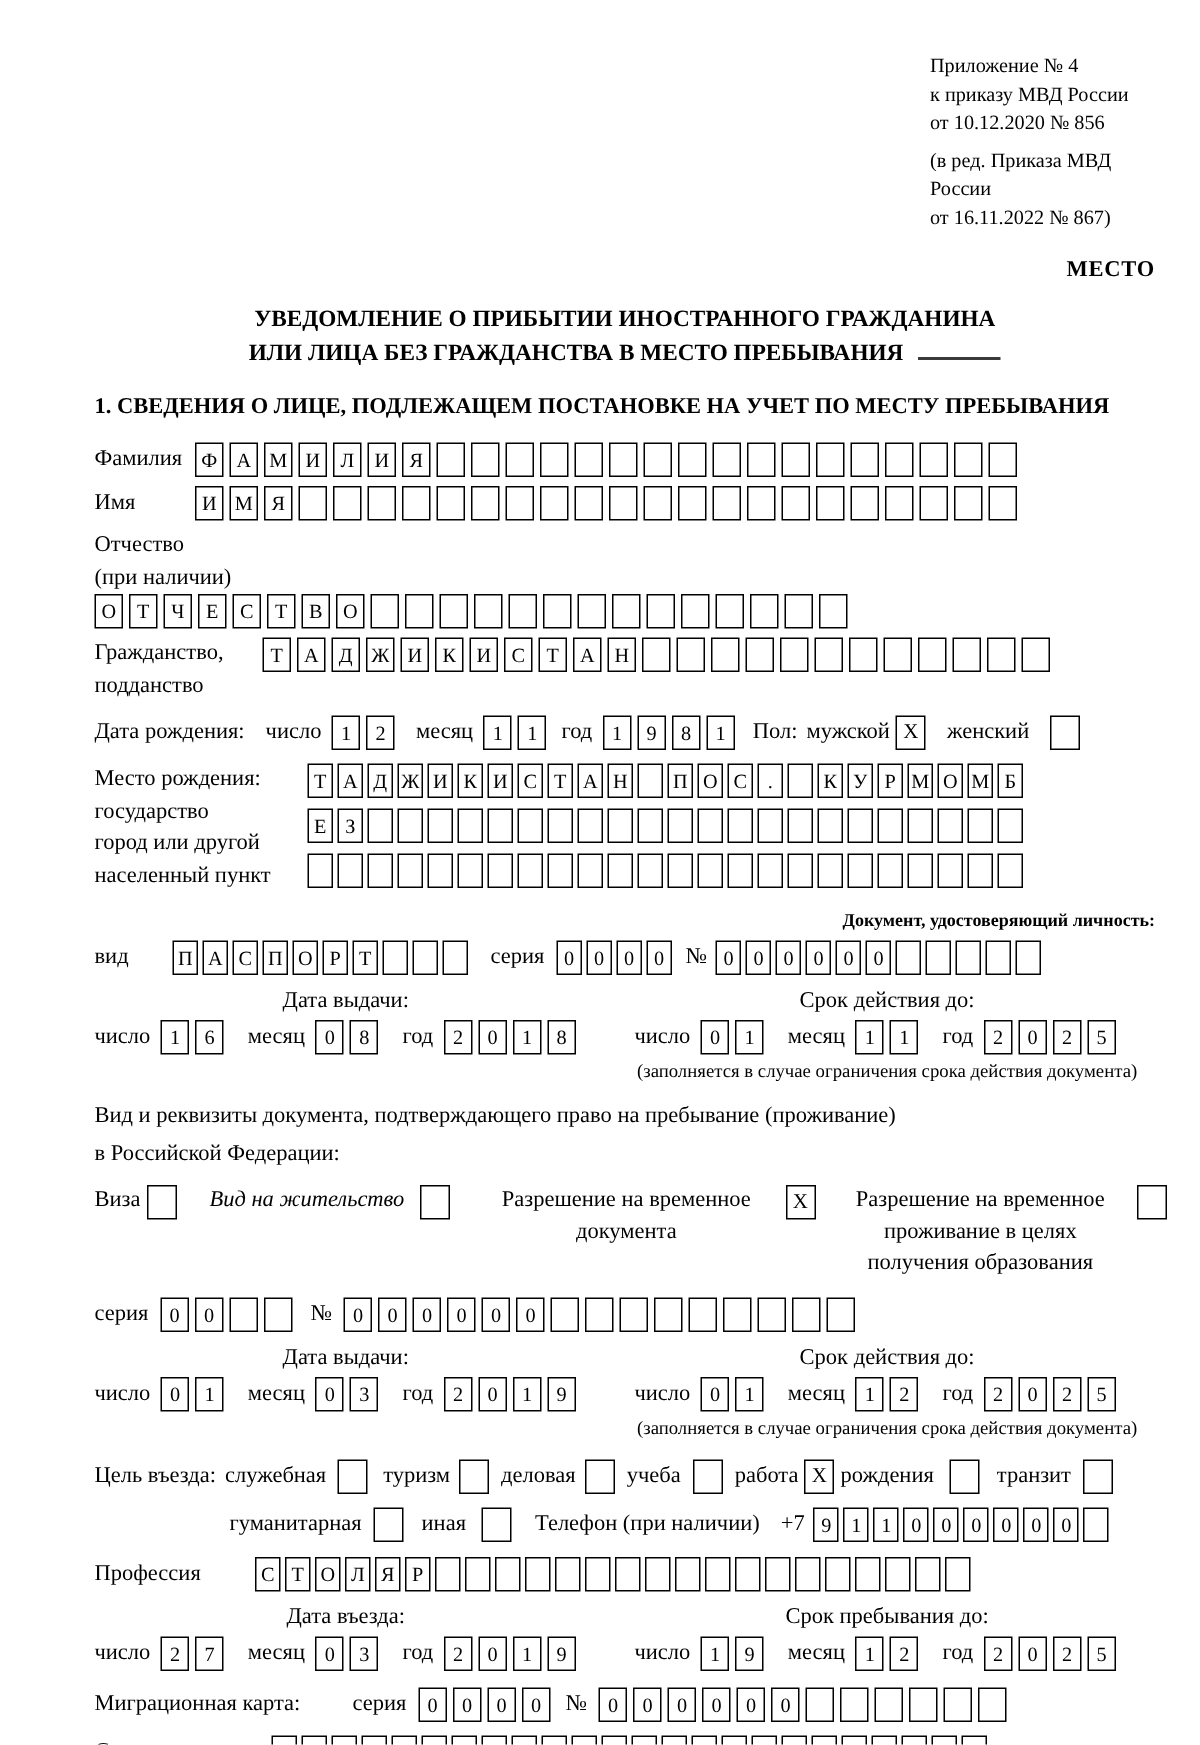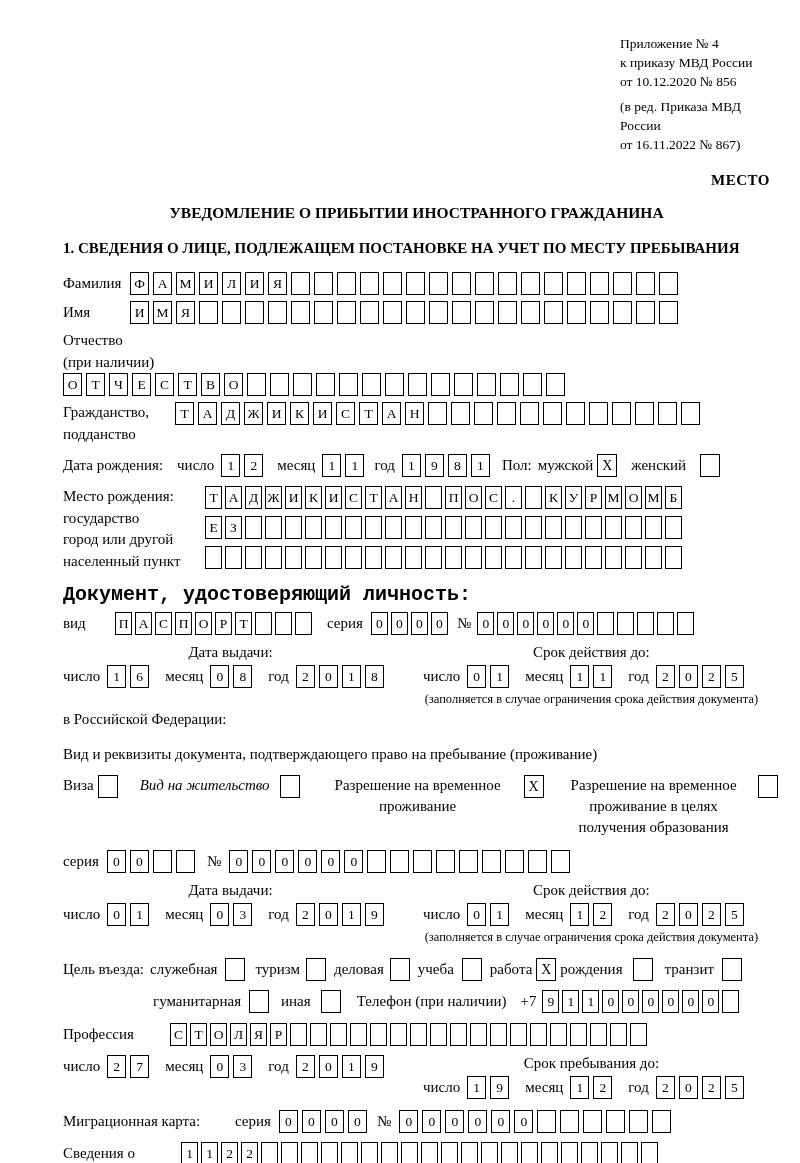--- a/index.html
+++ b/index.html
@@ -32,21 +32,21 @@
   }
   .sm .cell { width: 17px; margin-right: 3px; }
   .checkbox {
     display: inline-flex; align-items: center; justify-content: center; flex: none;
     width: 20px; height: 23px; border: 1.6px solid #000; font-size: 14px;
   }
 
   .lbl-stack { flex: none; line-height: 21.5px; }
   .cell-stack .cells { margin-bottom: 7px; }
 
-  .doc-heading { text-align: left; font-weight: bold; font-size: 20px; margin-top: 7px; font-family: Liberation Mono, monospace; }
+  .doc-heading { text-align: right; font-weight: bold; font-size: 12px; margin-top: 7px; }
 
   .date-sec { display: flex; margin-top: 9px; }
   .dc-left { width: 335px; flex: none; }
   .dc-right { margin-left: 25px; }
   .date-title { text-align: center; margin-bottom: 4px; }
   .date-row { display: flex; align-items: center; }
   .dlabel { margin-right: 7px; flex: none; }
   .date-row .cells { margin-right: 12px; }
   .date-note { font-size: 12.5px; margin-top: 4px; text-align: center; white-space: nowrap; }
 
@@ -69,20 +69,23 @@
     <div>к приказу МВД России</div>
     <div>от 10.12.2020 № 856</div>
     <div class="gap"></div>
     <div>(в ред. Приказа МВД России</div>
     <div>от 16.11.2022 № 867)</div>
   </div>
   <div class="forma">МЕСТО</div>
 
   <div class="title">
     <div>УВЕДОМЛЕНИЕ О ПРИБЫТИИ ИНОСТРАННОГО ГРАЖДАНИНА</div>
+    <div>
+      <span>ИЛИ ЛИЦА БЕЗ ГРАЖДАНСТВА В МЕСТО ПРЕБЫВАНИЯ</span><span class="blank"></span>
+    </div>
   </div>
 
   <div class="sec-heading">1. СВЕДЕНИЯ О ЛИЦЕ, ПОДЛЕЖАЩЕМ ПОСТАНОВКЕ НА УЧЕТ ПО МЕСТУ ПРЕБЫВАНИЯ</div>
 
   <div class="row" style="margin-top:15px;">
     <span class="flabel" style="width:67px;">Фамилия</span>
     <span class="cells">
         <span class="cell">Ф</span>
         <span class="cell">А</span>
         <span class="cell">М</span>
@@ -398,31 +401,31 @@
             <span class="cell">2</span>
             <span class="cell">0</span>
             <span class="cell">2</span>
             <span class="cell">5</span>
           </span>
       </div>
       <div class="date-note">(заполняется в случае ограничения срока действия документа)</div>
     </div>
   </div>
 
+  <div class="intro">Вид и реквизиты документа, подтверждающего право на пребывание (проживание)</div>
   <div class="intro" style="margin-top:0;">в Российской Федерации:</div>
-  <div class="intro">Вид и реквизиты документа, подтверждающего право на пребывание (проживание)</div>
 
   <div class="permit-row">
     <span class="flabel">Виза</span>
     <span class="checkbox ml4"></span>
     <span class="flabel ml22">Вид на жительство</span>
     <span class="checkbox ml10"></span>
     <span class="opt-multi ml20" style="width:196px;">
       <div>Разрешение на временное</div>
-      <div>проживание</div>
+      <div>документа</div>
     </span>
     <span class="checkbox ml8">X</span>
     <span class="opt-multi ml14" style="width:192px;">
       <div>Разрешение на временное</div>
       <div>проживание в целях</div>
       <div>получения образования</div>
     </span>
     <span class="checkbox ml8"></span>
   </div>
 
@@ -566,20 +569,21 @@
         <span class="cell"></span>
         <span class="cell"></span>
         <span class="cell"></span>
         <span class="cell"></span>
         <span class="cell"></span>
       </span>
   </div>
 
   <div class="date-sec">
     <div class="dc-left">
+      <div class="date-title">Дата въезда:</div>
       <div class="date-row">
         <span class="dlabel">число</span>
         <span class="cells">
             <span class="cell">2</span>
             <span class="cell">7</span>
           </span>
         <span class="dlabel">месяц</span>
         <span class="cells">
             <span class="cell">0</span>
             <span class="cell">3</span>

